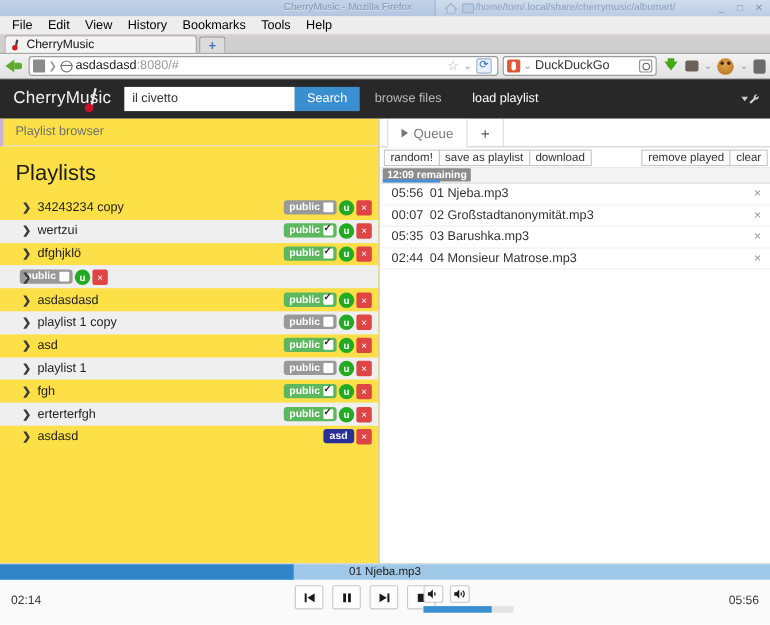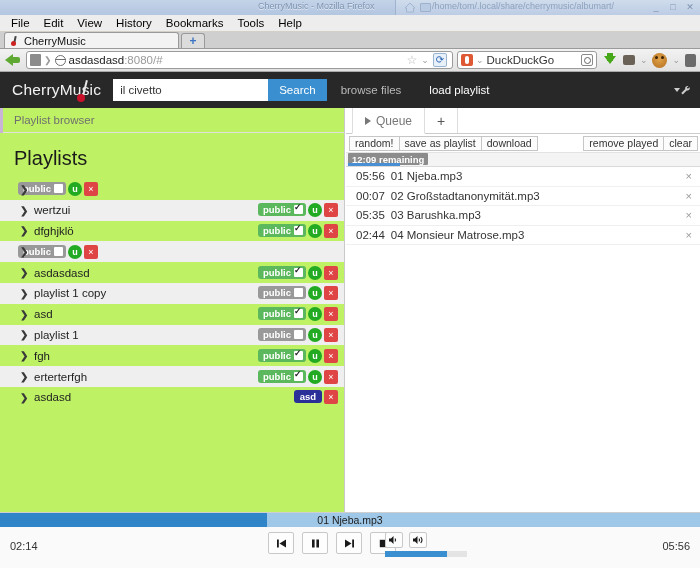--- a/index.html
+++ b/index.html
@@ -209,21 +209,21 @@
     color: #cfcfcf; font-size: 12px;
   }
 
   
   .body-area {
     position: absolute; top: 108px; left: 0; width: 700px; height: 404px;
     background: #fff;
   }
   .left-pane {
     position: absolute; left: 0; top: 0; width: 345px; height: 440px;
-    border-right: 1px solid #c9c9c9; background: #bef264; overflow: hidden;
+    border-right: 1px solid #c9c9c9; background: #fde047; overflow: hidden;
   }
   .pl-browser-bar {
     height: 25px; border-bottom: 1px solid #e0e0e0;
     display: flex; align-items: center; padding-left: 14px;
     color: #6f6f6f; font-size: 11.5px; position: relative;
   }
   .pl-browser-bar::before {
     content: ""; position: absolute; left: 0; top: 0; width: 3px; height: 25px;
     background: #c9b3d6;
   }
@@ -467,20 +467,21 @@
   <div class="body-area">
 
     <div class="left-pane">
       <div class="pl-browser-bar">
         <span>Playlist browser</span>
       </div>
       <div class="pl-title">Playlists</div>
       <div id="playlist-rows">
           <div class="pl-row">
             <span class="pl-caret">❯</span>
+            <span class="pl-name">34243234 copy</span>
             <span class="pl-actions">
               <span class="badge-public off">
                 <span>public</span>
                 <span class="badge-check"></span>
               </span>
               <span class="btn-u">u</span>
               <span class="btn-x">×</span>
             </span>
           </div>
           <div class="pl-row alt">

